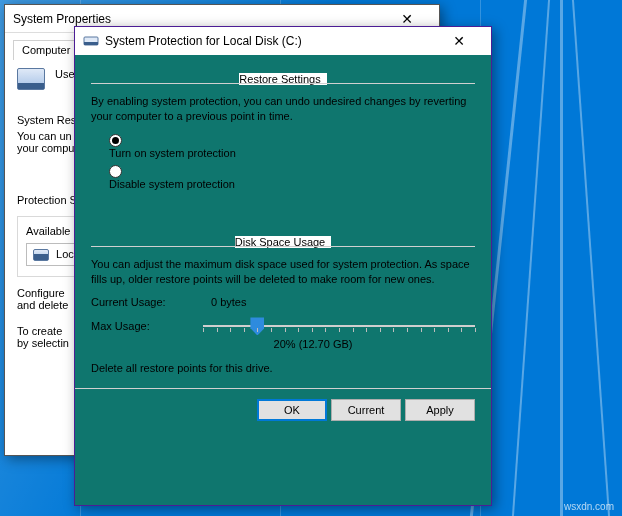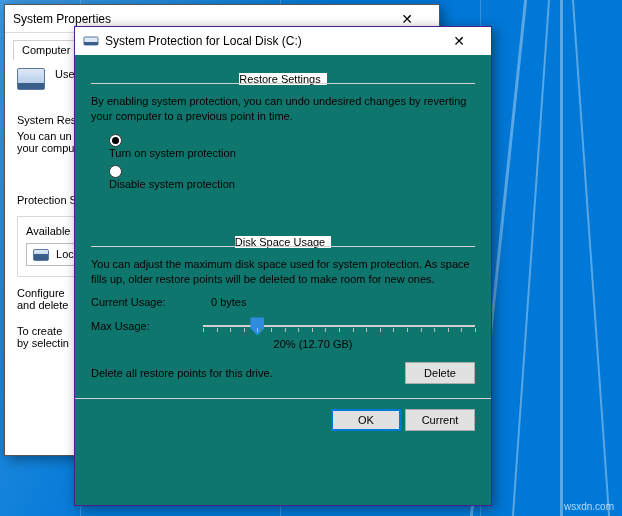--- a/index.html
+++ b/index.html
@@ -184,25 +184,25 @@
             <div class="tick" style="left: 80%;"></div>
             <div class="tick" style="left: 85%;"></div>
             <div class="tick" style="left: 90%;"></div>
             <div class="tick" style="left: 95%;"></div>
             <div class="tick" style="left: 100%;"></div>
           </div>
       </div>
       <div class="slider-value">20% (12.70 GB)</div>
       <div class="del-row">
         <span class="txt">Delete all restore points for this drive.</span>
-        <span class="btn">Delete</span>
       </div>
     </div>
 
     <div class="dlg-sep"></div>
     <div class="btnrow">
       <span class="btn default">OK</span>
       <span class="btn">Current</span>
+      <span class="btn">Apply</span>
     </div>
   </div>
 </div>
 
 <div class="watermark">wsxdn.com</div>
 
 </body></html>

